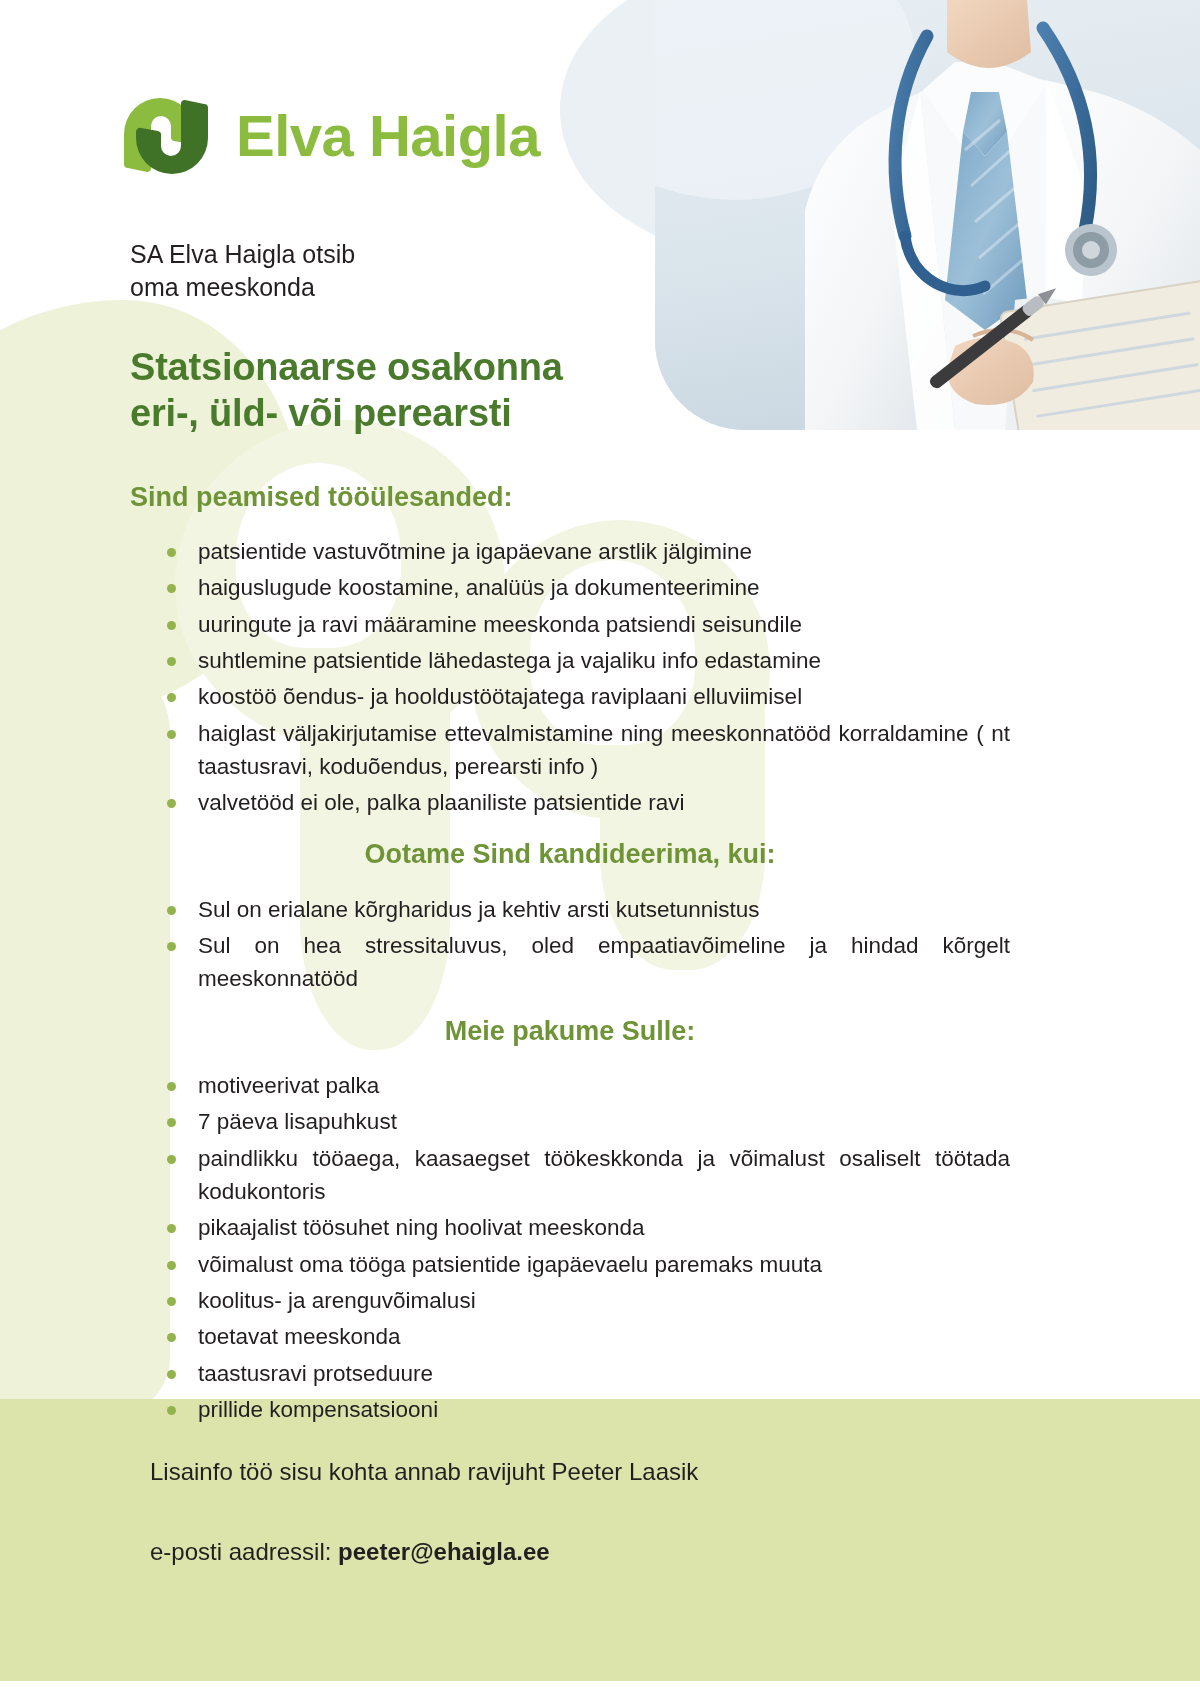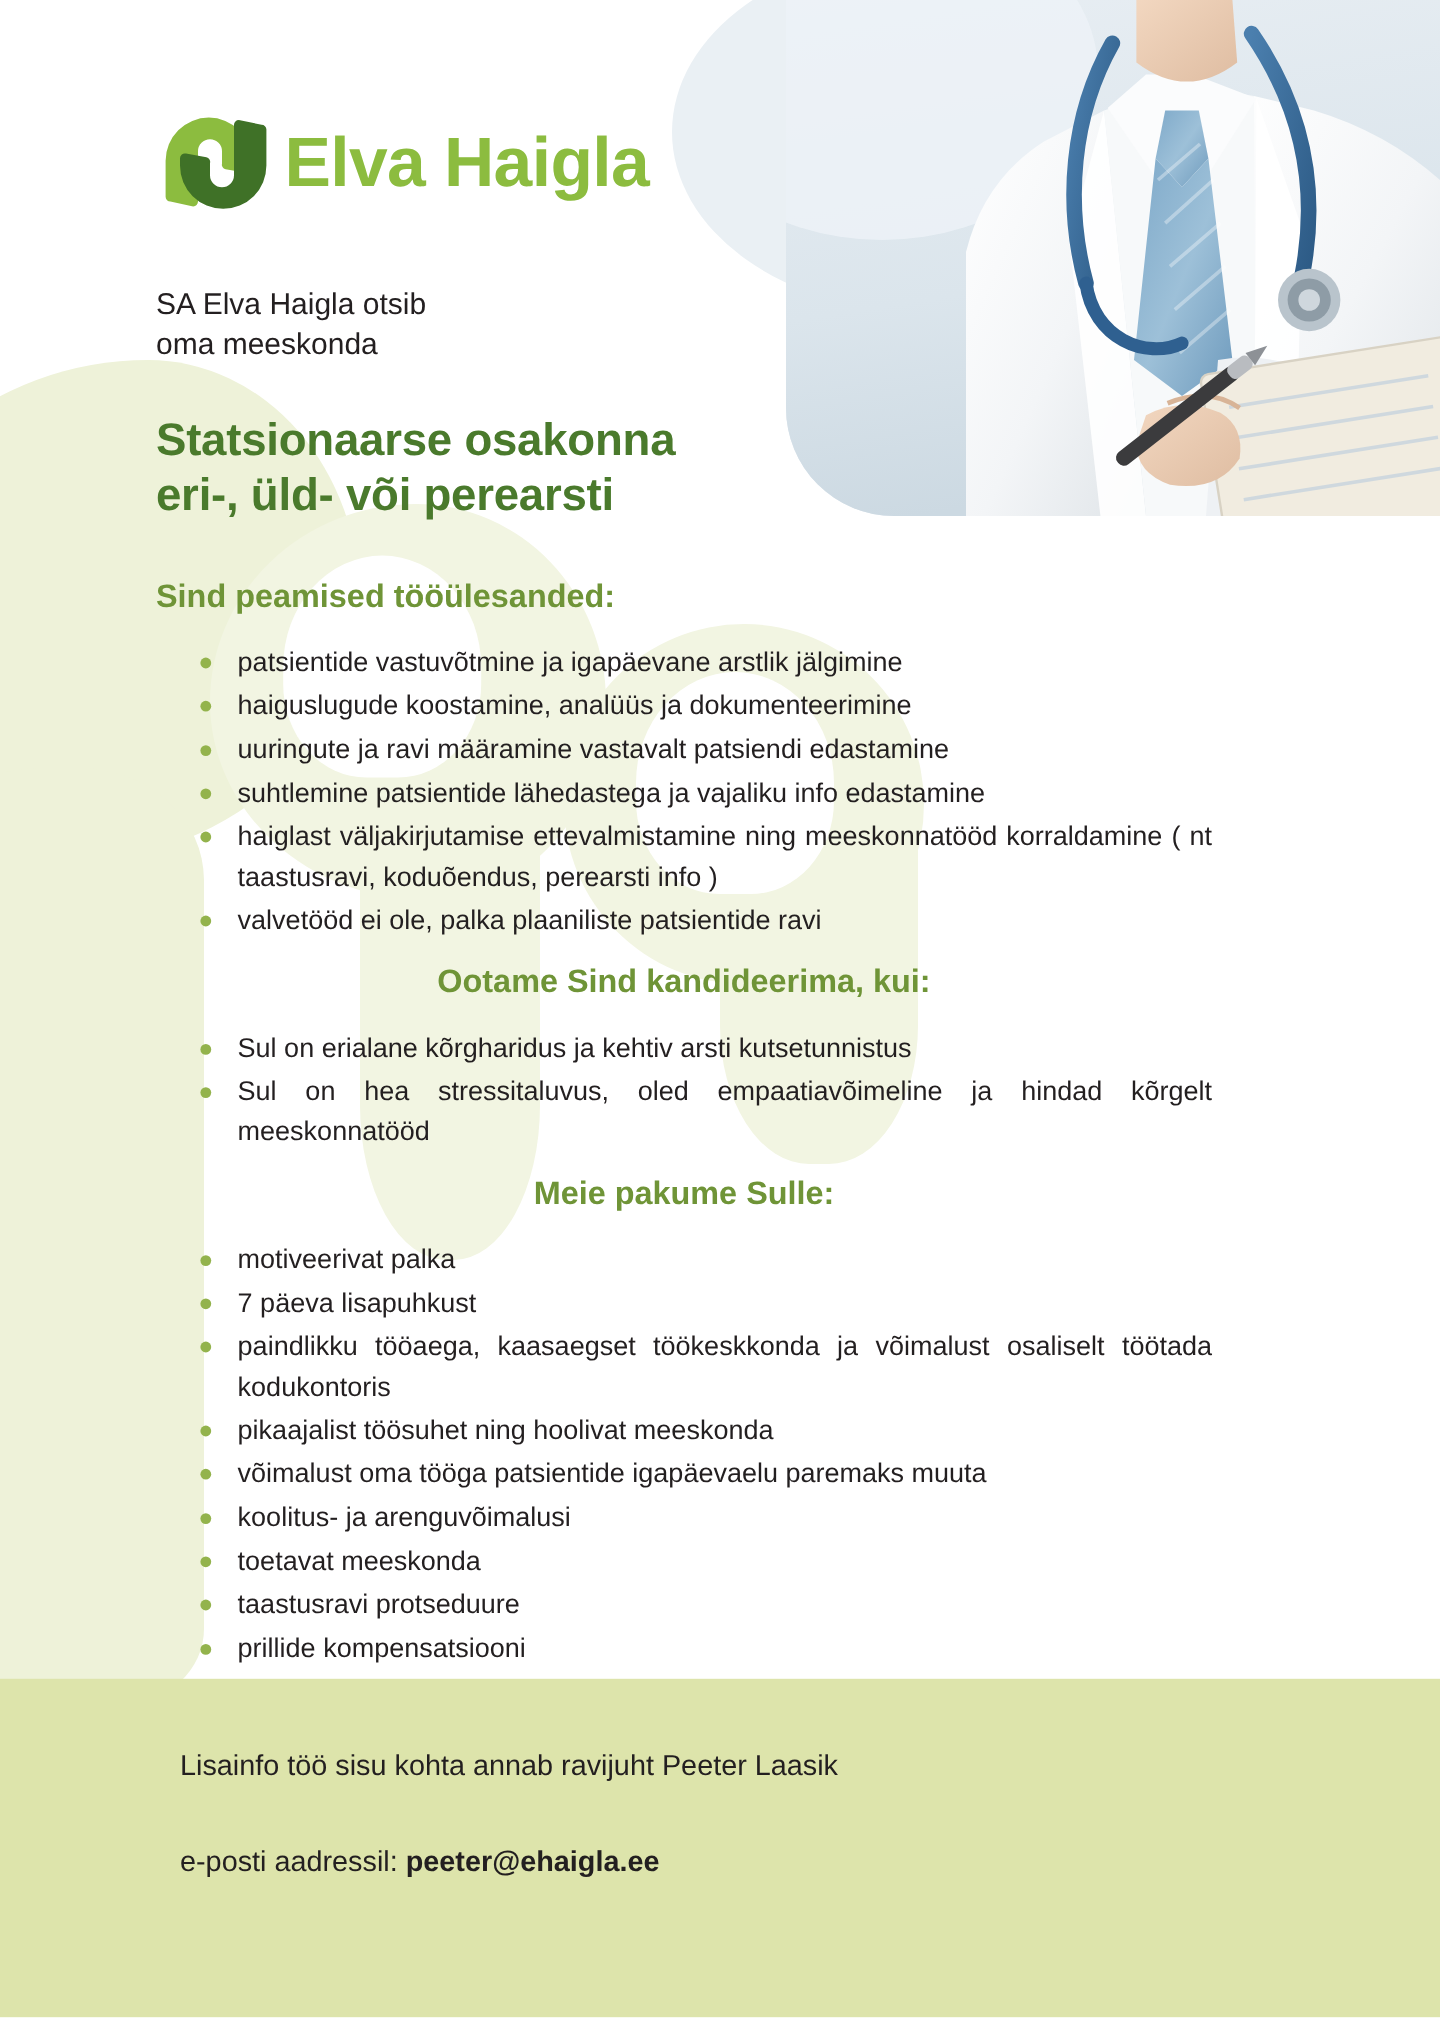--- a/index.html
+++ b/index.html
@@ -109,26 +109,26 @@
     border-bottom-left-radius: 90px;
     overflow: hidden;
     z-index: 2;
     background: #dfe7ee;
   }
   #photo svg { display: block; width: 100%; height: 100%; }
 
   
   #logo-block {
     position: absolute;
-    left: 130px;
+    left: 116px;
     top: 88px;
     z-index: 5;
     display: flex;
     align-items: center;
-    gap: 7px;
+    gap: 20px;
   }
   #logo-mark { width: 100px; height: 96px; display: block; }
   #logo-text {
     font-size: 58px;
     font-weight: bold;
     color: #8cbc3f;
     letter-spacing: -0.5px;
     line-height: 1;
     white-space: nowrap;
   }
@@ -340,22 +340,23 @@
 
     <h1 class="main-title">
       <span>Statsionaarse osakonna</span><br>
       <span>eri-, üld- või perearsti</span>
     </h1>
 
     <h2 class="section-head">Sind peamised tööülesanded:</h2>
     <ul class="bullets">
       <li>patsientide vastuvõtmine ja igapäevane arstlik jälgimine</li>
       <li>haiguslugude koostamine, analüüs ja dokumenteerimine</li>
-      <li>uuringute ja ravi määramine vastavalt patsiendi edastamine</li>
+      <li>uuringute ja ravi määramine meeskonda patsiendi seisundile</li>
       <li>suhtlemine patsientide lähedastega ja vajaliku info edastamine</li>
+      <li>koostöö õendus- ja hooldustöötajatega raviplaani elluviimisel</li>
       <li>haiglast väljakirjutamise ettevalmistamine ning meeskonnatööd korraldamine ( nt taastusravi, koduõendus, perearsti info )</li>
       <li class="nojustify">valvetööd ei ole, palka plaaniliste patsientide ravi</li>
     </ul>
 
     <h2 class="section-head tight">Ootame Sind kandideerima, kui:</h2>
     <ul class="bullets">
       <li class="nojustify">Sul on erialane kõrgharidus ja kehtiv arsti kutsetunnistus</li>
       <li>Sul on hea stressitaluvus, oled empaatiavõimeline ja hindad kõrgelt meeskonnatööd</li>
     </ul>
 

